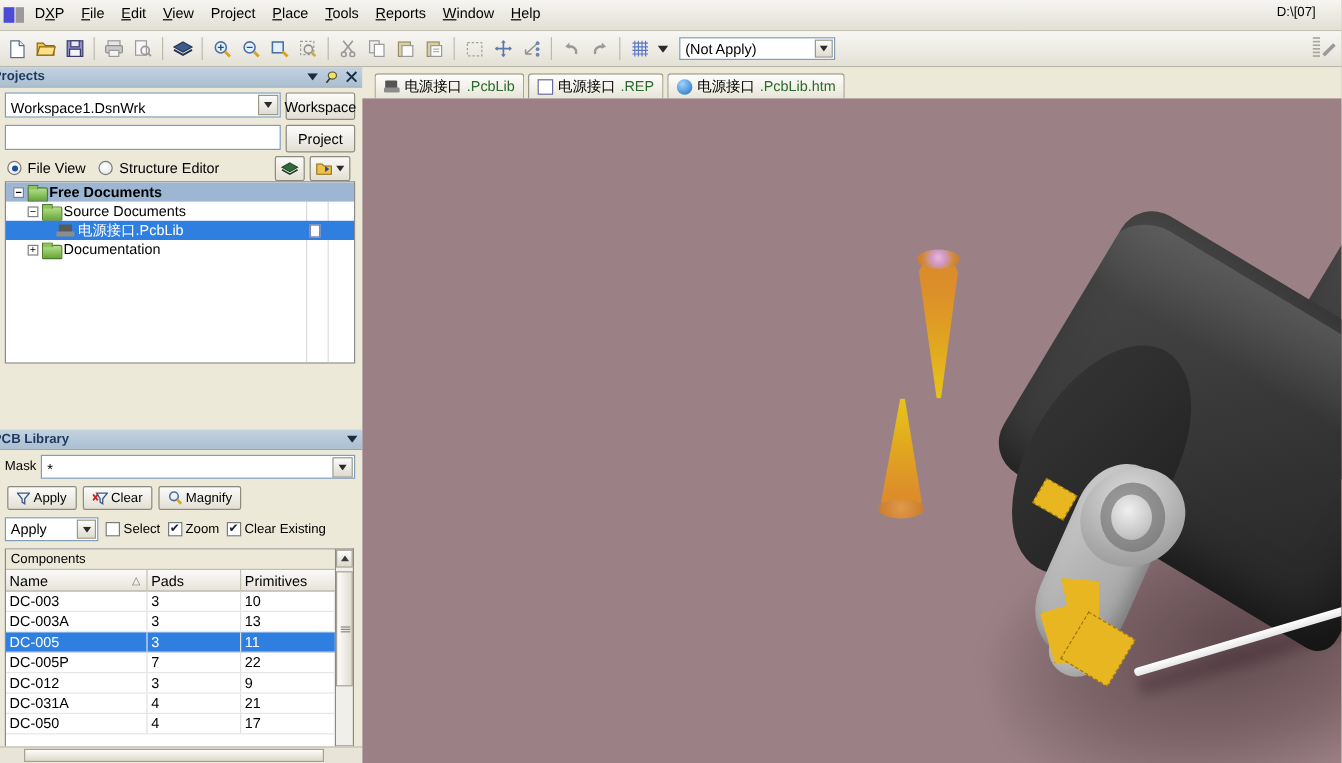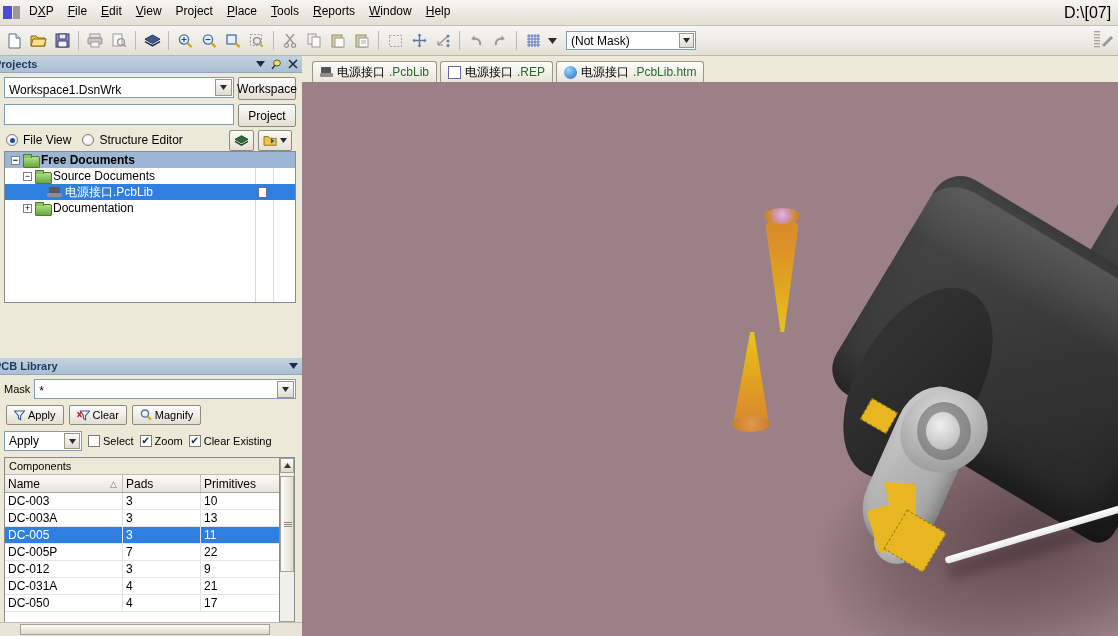--- a/index.html
+++ b/index.html
@@ -21,21 +21,21 @@
     display: flex; 
   }
   .dxp-logo { display: flex; align-items: center; margin-left: 3px; margin-right: 2px; }
   .dxp-logo .sq1 { width: 9px; height: 13px; background: #4b4bd8; }
   .dxp-logo .sq2 { width: 7px; height: 13px; background: #9a9a9a; margin-left: 1px; }
   .menu-item {
     padding: 4px 7px; font-size: 12px; color: #000; cursor: default; white-space: nowrap;
   }
   .menu-item u { text-decoration: underline; }
   #winpath {
-    position: absolute; right: 2px; top: 4px; font-size: 16px; color: #000;
+    position: absolute; right: 2px; top: 4px; font-size: 11px; color: #000;
     white-space: nowrap; overflow: hidden; width: 52px;
   }
 
   
   #toolbar {
     position: absolute; top: 26px; left: 0; width: 1118px; height: 30px;
     background: linear-gradient(to bottom, #f7f6f3 0%, #edebe3 55%, #e3e0d5 100%);
     border-bottom: 1px solid #b9b6aa;
     display: flex; align-items: center; padding-left: 2px;
   }
@@ -473,21 +473,21 @@
           </g>
         </svg>
     </div>
     <div class="tb-btn" style="width:13px">
       <svg class="svgico" width="9" height="6" viewBox="0 0 9 6">
           <path d="M0 0h9L4.5 6z" fill="#2b2b2b"></path>
         </svg>
     </div>
 
     <div class="savedbox">
-      <span>(Not Mask)</span>
+      <span>(Not Apply)</span>
       <span class="arrow">
         <svg class="svgico" width="7" height="5" viewBox="0 0 7 5">
             <path d="M0 0h7L3.5 5z" fill="#2b2b2b"></path>
           </svg>
       </span>
     </div>
 
     <div class="grip">
       <svg class="svgico" width="22" height="24" viewBox="0 0 22 24">
         <g fill="#a9a69a">

